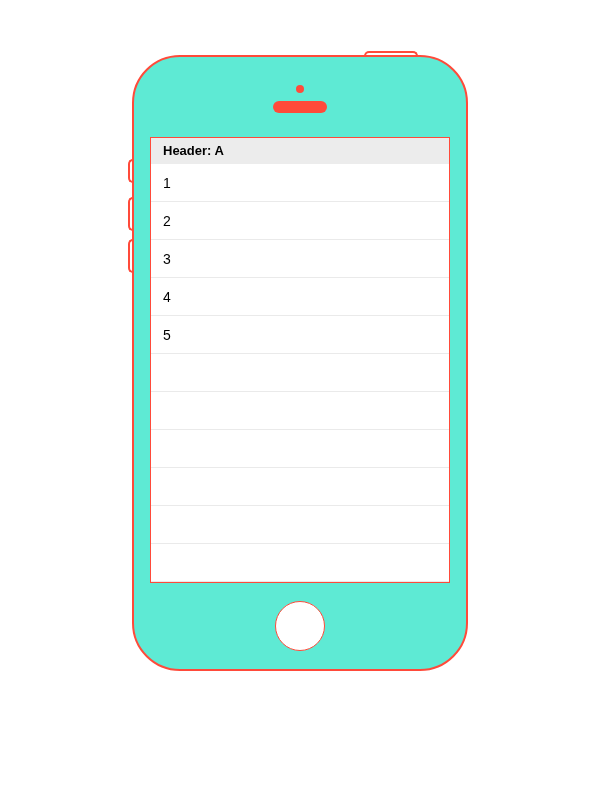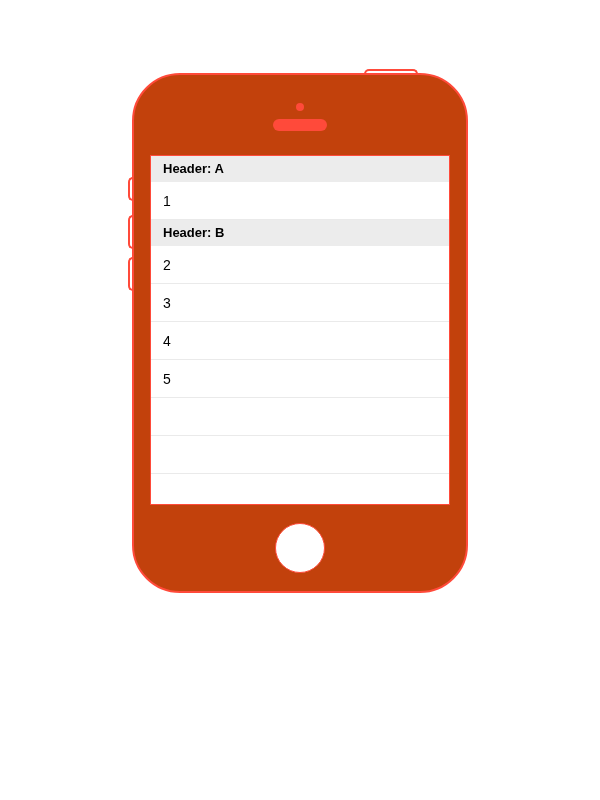--- a/index.html
+++ b/index.html
@@ -15,27 +15,27 @@
     position: relative;
     width: 600px;
     height: 800px;
     background: #fff;
   }
 
   
   .phone {
     position: absolute;
     left: 132px;
-    top: 73px;
+    top: 55px;
     width: 336px;
-    height: 520px;
+    height: 616px;
     border: 2px solid #ff4a3a;
     border-radius: 48px;
     box-sizing: border-box;
-    background: #c2410c;
+    background: #5eead4;
   }
 
   
   .camera-dot {
     position: absolute;
     left: 50%;
     top: 28px;
     width: 8px;
     height: 8px;
     background: #ff4a3a;
@@ -143,21 +143,20 @@
     <div class="btn-left mute"></div>
     <div class="btn-left vol-up"></div>
     <div class="btn-left vol-dn"></div>
 
     <div class="camera-dot"></div>
     <div class="speaker-pill"></div>
 
     <div class="screen" id="screen">
         <div class="section-header">Header: A</div>
         <div class="list-row">1</div>
-        <div class="section-header">Header: B</div>
         <div class="list-row">2</div>
         <div class="list-row">3</div>
         <div class="list-row">4</div>
         <div class="list-row">5</div>
         <div class="list-row empty"></div>
         <div class="list-row empty"></div>
         <div class="list-row empty"></div>
         <div class="list-row empty"></div>
         <div class="list-row empty"></div>
         <div class="list-row empty"></div>

